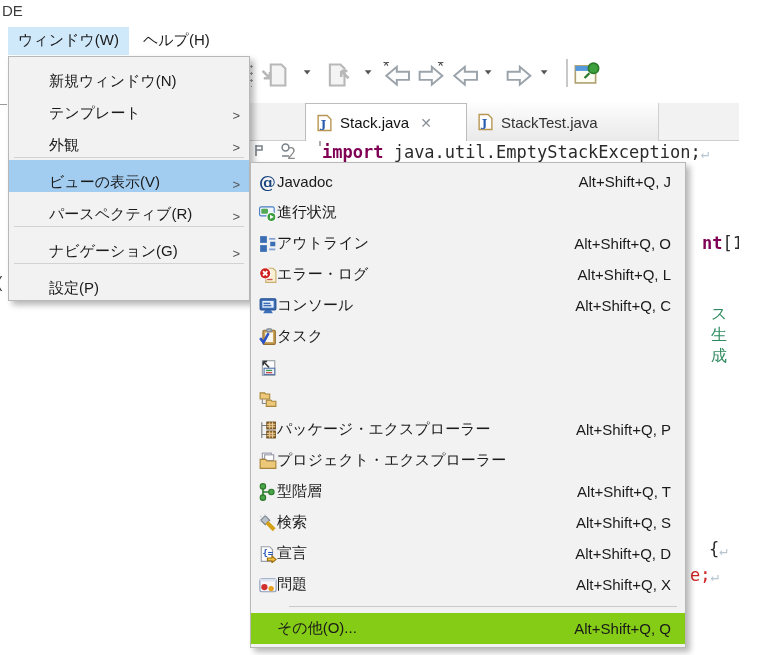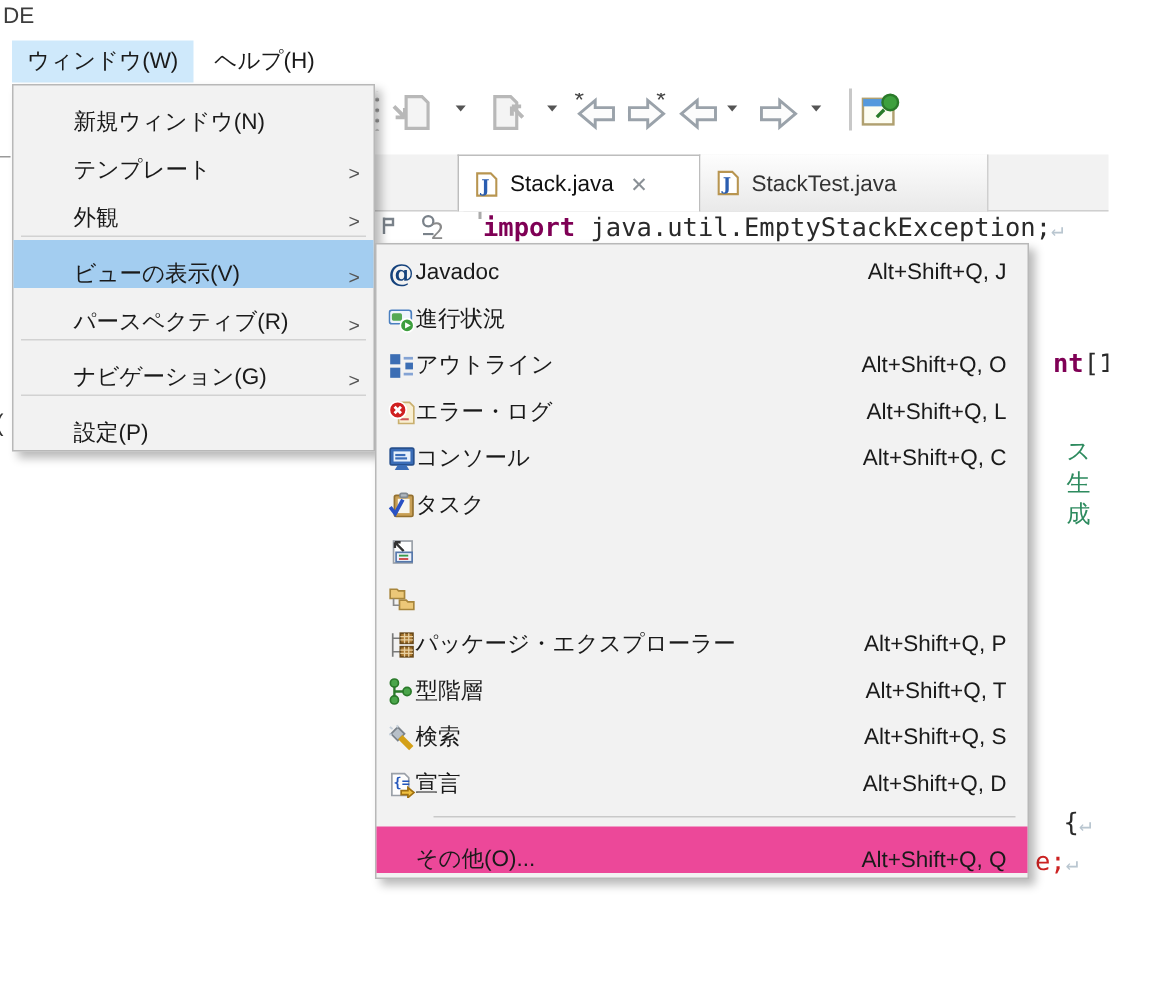--- a/index.html
+++ b/index.html
@@ -51,21 +51,21 @@
   #view-submenu{left:250px;top:162px;width:436px;z-index:11;padding:3px 0;}
   .mi{display:flex;align-items:flex-end;height:32px;cursor:default;}
   .mi .lbl{padding-left:40px;flex:1;}
   .mi .arrow{color:#555;font-size:13px;padding-right:9px;}
   .mi.hl{background:#a3cdf0;}
   .msep{height:1px;background:#d2d2d2;margin:2px 5px;}
   .smi{display:flex;align-items:center;height:31px;cursor:default;}
   .smi .ic{width:18px;height:18px;margin-left:8px;flex:0 0 18px;display:flex;align-items:center;justify-content:center;}
   .smi .lbl{flex:1;}
   .smi .sc{padding-right:14px;color:#1a1a1a;}
-  .smi.hl{background:#ec4899;align-items:flex-end;}
+  .smi.hl{background:#84cc16;}
   .ssep{height:1px;background:#c9c9c9;margin:6px 8px 6px 38px;}
   svg{display:block;}
 </style>
 </head>
 <body>
 
 <div class="canvas">
 
   <div class="abs title-frag">DE</div>
 
@@ -177,21 +177,21 @@
           </svg>
         </span>
       <span>StackTest.java</span>
     </div>
   </div>
 
   <div class="abs linenum">2</div>
   <div class="abs mono codeline"><span class="kw">import</span><span class="code"> java.util.EmptyStackException;</span><span class="ret">↵</span></div>
 
   <div class="abs mono" style="left:702px;top:233px;"><span class="kw">nt</span><span class="code">[10];</span></div>
-  <div class="abs green" style="left:711px;top:291px;">ス生成</div>
+  <div class="abs green" style="left:711px;top:304px;">ス生成</div>
   <div class="abs mono" style="left:709px;top:539px;"><span class="code">{</span><span class="ret">↵</span></div>
   <div class="abs mono" style="left:690px;top:565px;"><span class="red">e;</span><span class="ret">↵</span></div>
 
   <div class="abs edge-line"></div>
   <div class="abs edge-paren">(</div>
 
   <div class="abs menu" id="window-menu">
       <div class="mi">
         <span class="lbl">新規ウィンドウ(N)</span>
       </div>
@@ -330,20 +330,31 @@
               <path d="M7,11 h7.5 M7,13 h7.5 M9.5,9 v6 M12,9 v6" stroke="#e8d0a0" stroke-width="0.8"></path>
             </g>
           </svg>
         </span>
         <span class="lbl">パッケージ・エクスプローラー</span>
         <span class="sc">Alt+Shift+Q, P</span>
       </div>
       <div class="smi">
         <span class="ic">
           <svg width="18" height="18" viewBox="0 0 16 16">
+            <rect x="3" y="1" width="8" height="5" fill="#fff" stroke="#99a"></rect>
+            <rect x="5" y="2.5" width="8" height="5" fill="#fff" stroke="#99a"></rect>
+            <path d="M1,6.5 h5 l1,1.5 h8 v6.5 h-14 z" fill="#ecc878" stroke="#a8863c"></path>
+          </svg>
+        </span>
+        <span class="lbl">プロジェクト・エクスプローラー</span>
+        <span class="sc"></span>
+      </div>
+      <div class="smi">
+        <span class="ic">
+          <svg width="18" height="18" viewBox="0 0 16 16">
             <path d="M3.5,3 v10 M3.5,8 h6" stroke="#2a7a2a" fill="none" stroke-width="1.4"></path>
             <circle cx="3.5" cy="3" r="2.4" fill="#4aa54a" stroke="#2a7a2a"></circle>
             <circle cx="11" cy="8" r="2.4" fill="#4aa54a" stroke="#2a7a2a"></circle>
             <circle cx="3.5" cy="13" r="2.4" fill="#4aa54a" stroke="#2a7a2a"></circle>
           </svg>
         </span>
         <span class="lbl">型階層</span>
         <span class="sc">Alt+Shift+Q, T</span>
       </div>
       <div class="smi">
@@ -360,20 +371,32 @@
       <div class="smi">
         <span class="ic">
           <svg width="18" height="18" viewBox="0 0 16 16">
             <path d="M2,1.5 h7.5 l2.5,2.5 v10.5 h-10 z" fill="#fdfdfd" stroke="#9aa0a8"></path>
             <text x="3" y="9.5" font-size="8" font-weight="bold" fill="#2255bb" font-family="DejaVu Sans Mono,monospace">{=</text>
             <path d="M7.5,11.6 h4 v-1.8 l3.6,3 l-3.6,3 v-1.8 h-4 z" fill="#f0c040" stroke="#a07010"></path>
           </svg>
         </span>
         <span class="lbl">宣言</span>
         <span class="sc">Alt+Shift+Q, D</span>
+      </div>
+      <div class="smi">
+        <span class="ic">
+          <svg width="18" height="18" viewBox="0 0 16 16">
+            <rect x="0.8" y="2.5" width="14.4" height="11.5" rx="1.5" fill="#f7f7fb" stroke="#8899bb"></rect>
+            <rect x="0.9" y="2.6" width="14.2" height="2.2" fill="#dde4f0"></rect>
+            <circle cx="4.8" cy="9.8" r="2.8" fill="#d03030"></circle>
+            <circle cx="10.8" cy="11.2" r="2.4" fill="#e8a020"></circle>
+          </svg>
+        </span>
+        <span class="lbl">問題</span>
+        <span class="sc">Alt+Shift+Q, X</span>
       </div>
       <div class="ssep"></div>
       <div class="smi hl">
         <span class="ic"></span>
         <span class="lbl">その他(O)...</span>
         <span class="sc">Alt+Shift+Q, Q</span>
       </div>
     </div>
 
 </div>

